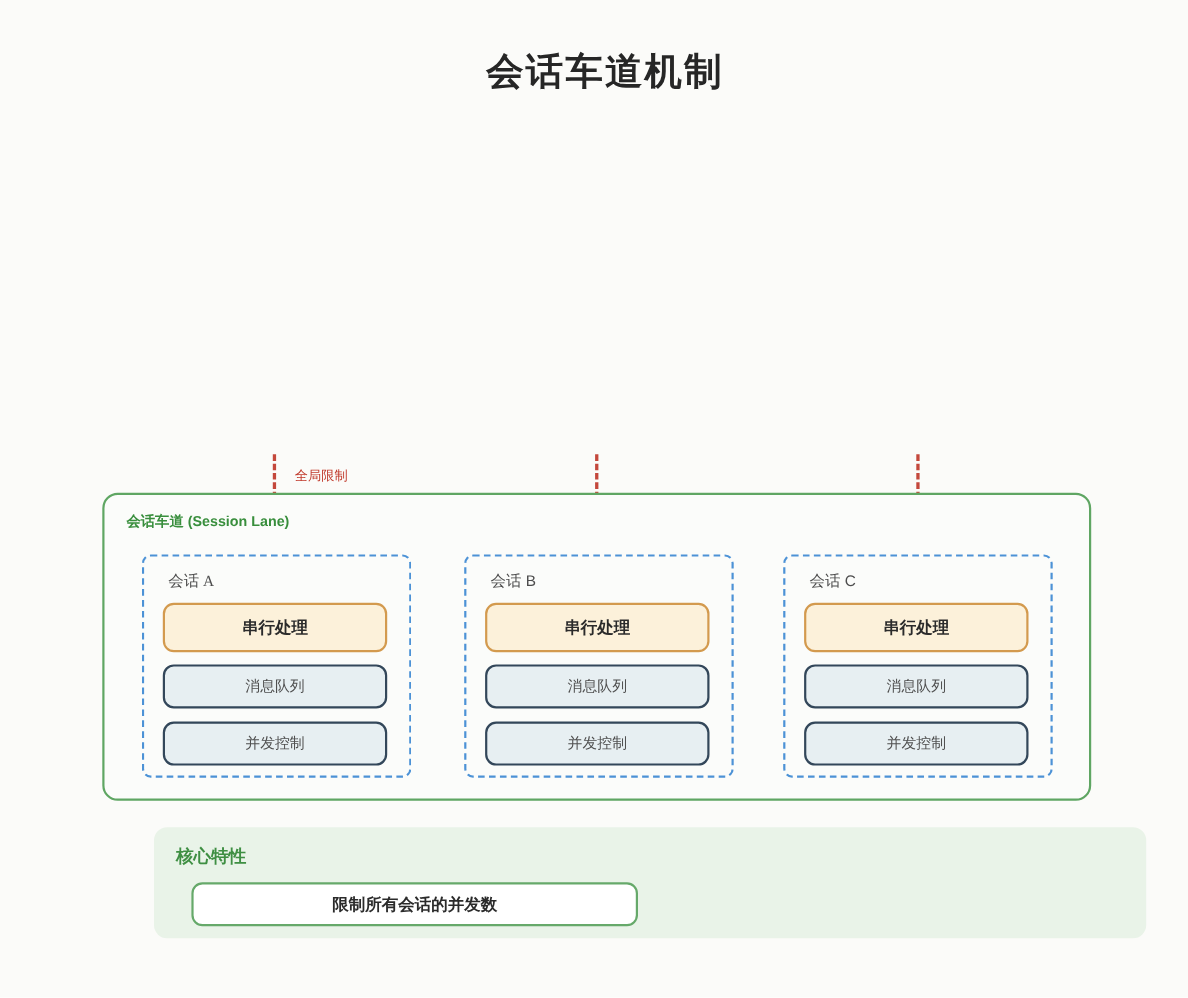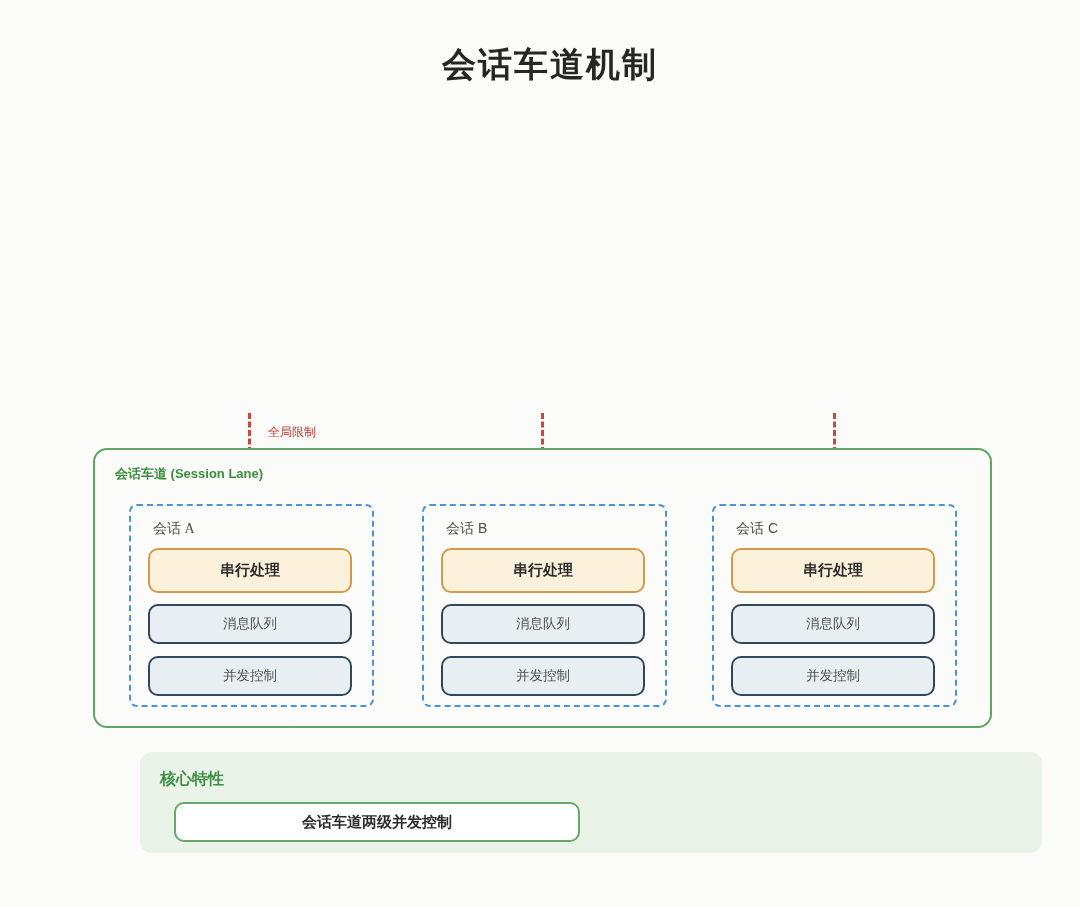--- a/index.html
+++ b/index.html
@@ -135,16 +135,16 @@
     <div class="session-card card-c">
       <div class="session-label">会话 C</div>
       <div class="pill orange s-serial">串行处理</div>
       <div class="pill blue s-queue">消息队列</div>
       <div class="pill blue s-conc">并发控制</div>
     </div>
   </div>
 
   <div class="features">
     <div class="features-title">核心特性</div>
-    <div class="pill white bold f-item-0">会话车道两级并发控制</div>
+    <div class="pill white bold f-item-0">限制所有会话的并发数</div>
   </div>
 
 </div>
 
 </body></html>

